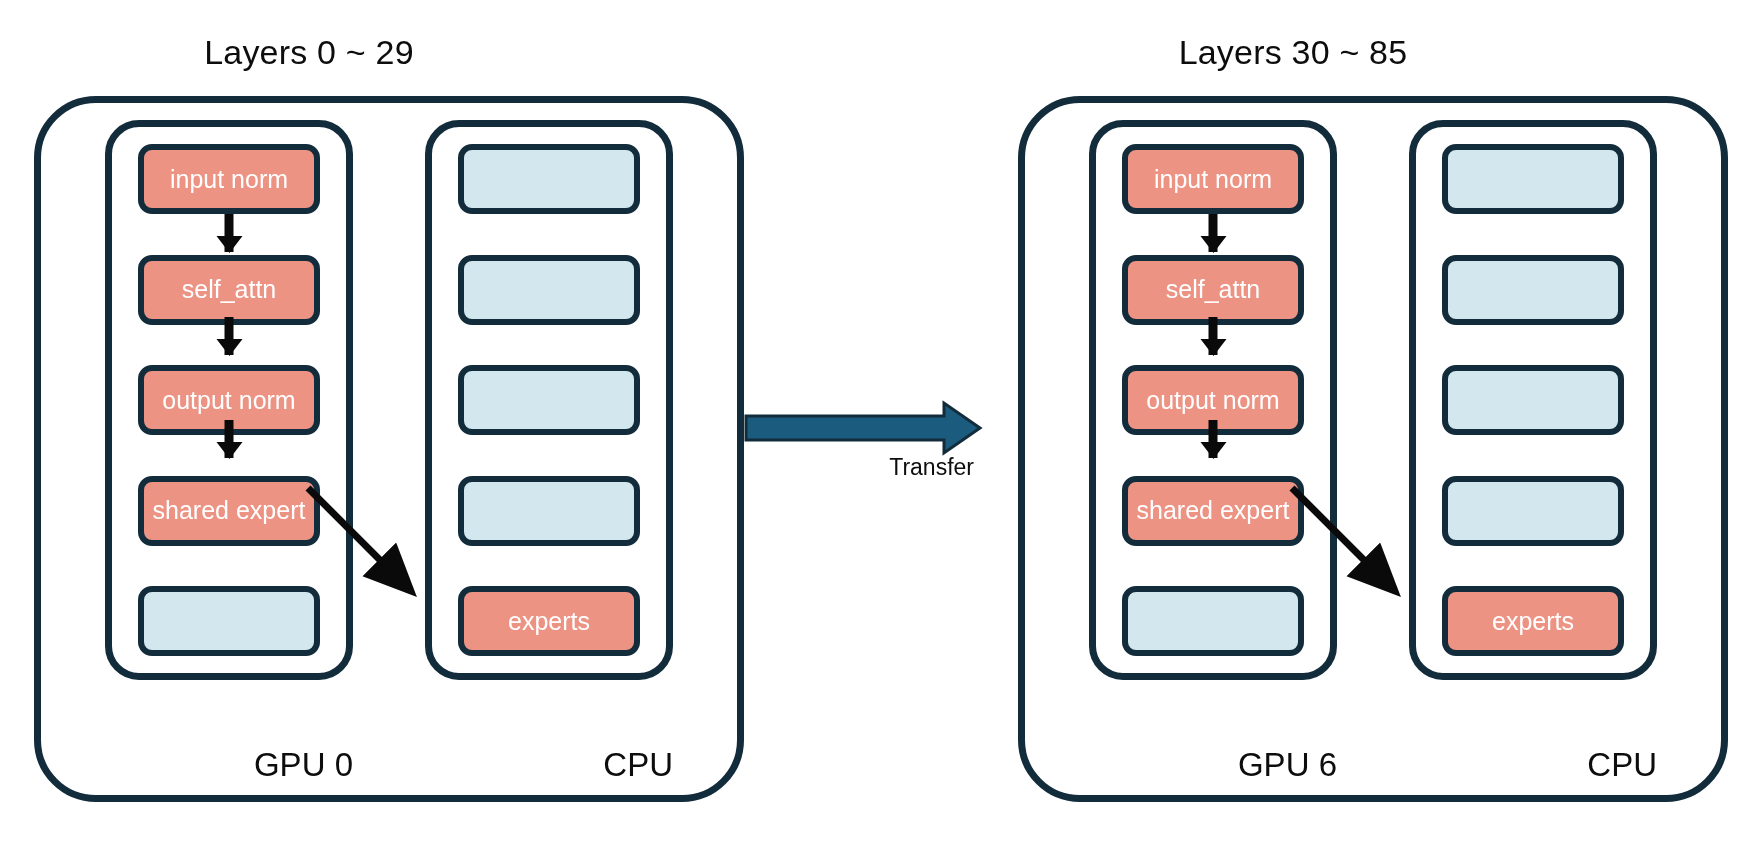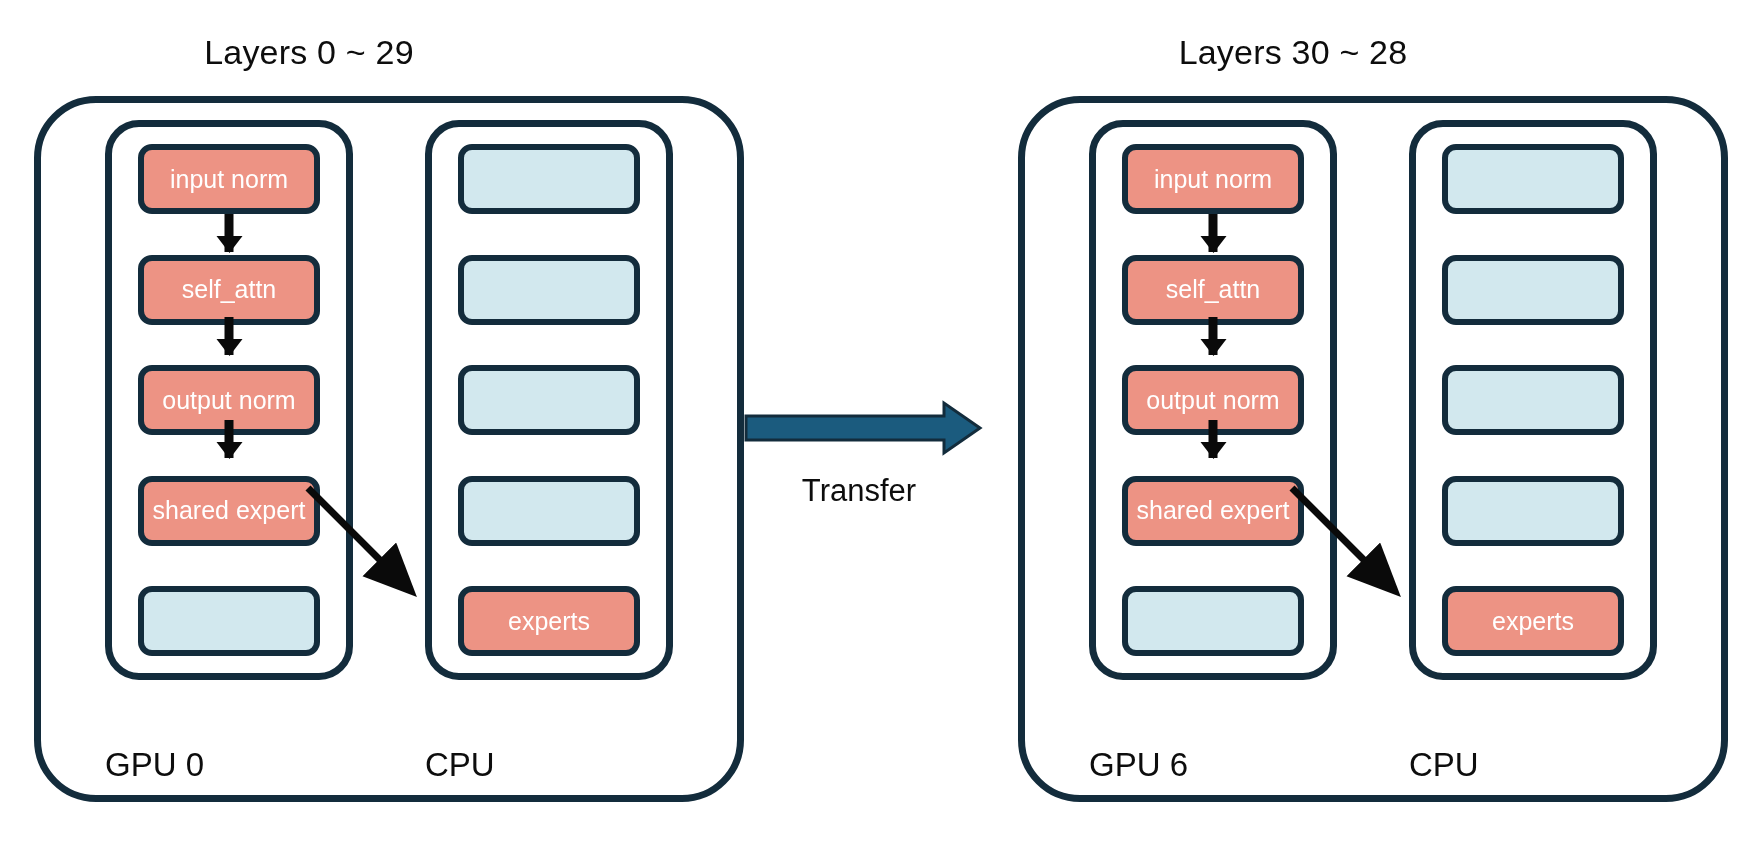--- a/index.html
+++ b/index.html
@@ -122,21 +122,21 @@
   .device-labels {
     position: absolute;
     left: 0; right: 0;
     bottom: 18px;
     display: flex;
     justify-content: center;
     gap: 72px;
   }
   .device-label {
     width: 248px;
-    text-align: left;
+    text-align: right;
     font-size: 33px;
     color: #0d0d0d;
     white-space: nowrap;
   }
 
   
   .diag-arrow {
     position: absolute;
     pointer-events: none;
     overflow: visible;
@@ -147,25 +147,25 @@
   .transfer {
     position: absolute;
     left: 744px;
     top: 400px;
     width: 270px;
     height: 180px;
     z-index: 6;
   }
   .transfer-label {
     position: absolute;
-    top: 71px;
+    top: 47px;
     left: 0;
     width: 230px;
-    text-align: center;
-    font-size: 31px;
+    text-align: right;
+    font-size: 23px;
     line-height: 40px;
     color: #0d0d0d;
     white-space: nowrap;
   }
 </style>
 </head>
 <body>
 
 <div id="canvas">
 
@@ -235,21 +235,21 @@
   <div class="transfer">
     <svg style="position:absolute;left:0;top:0;" width="240" height="56" viewBox="0 0 240 56">
       <path d="M2,16 L200,16 L200,3 L236,28 L200,53 L200,40 L2,40 Z" fill="#1b5b7e" stroke="#132c3c" stroke-width="3" stroke-linejoin="miter"></path>
     </svg>
     <div class="transfer-label">
       <div>Transfer</div>
     </div>
   </div>
 
   <div class="group right">
-    <div class="group-title">Layers 30 ~ 28</div>
+    <div class="group-title">Layers 30 ~ 85</div>
 
     <div class="device-shell"></div>
 
     <div class="columns">
 
       <div class="column">
         <div class="block red">
           <span>input norm</span>
         </div>
         <div class="block red">

